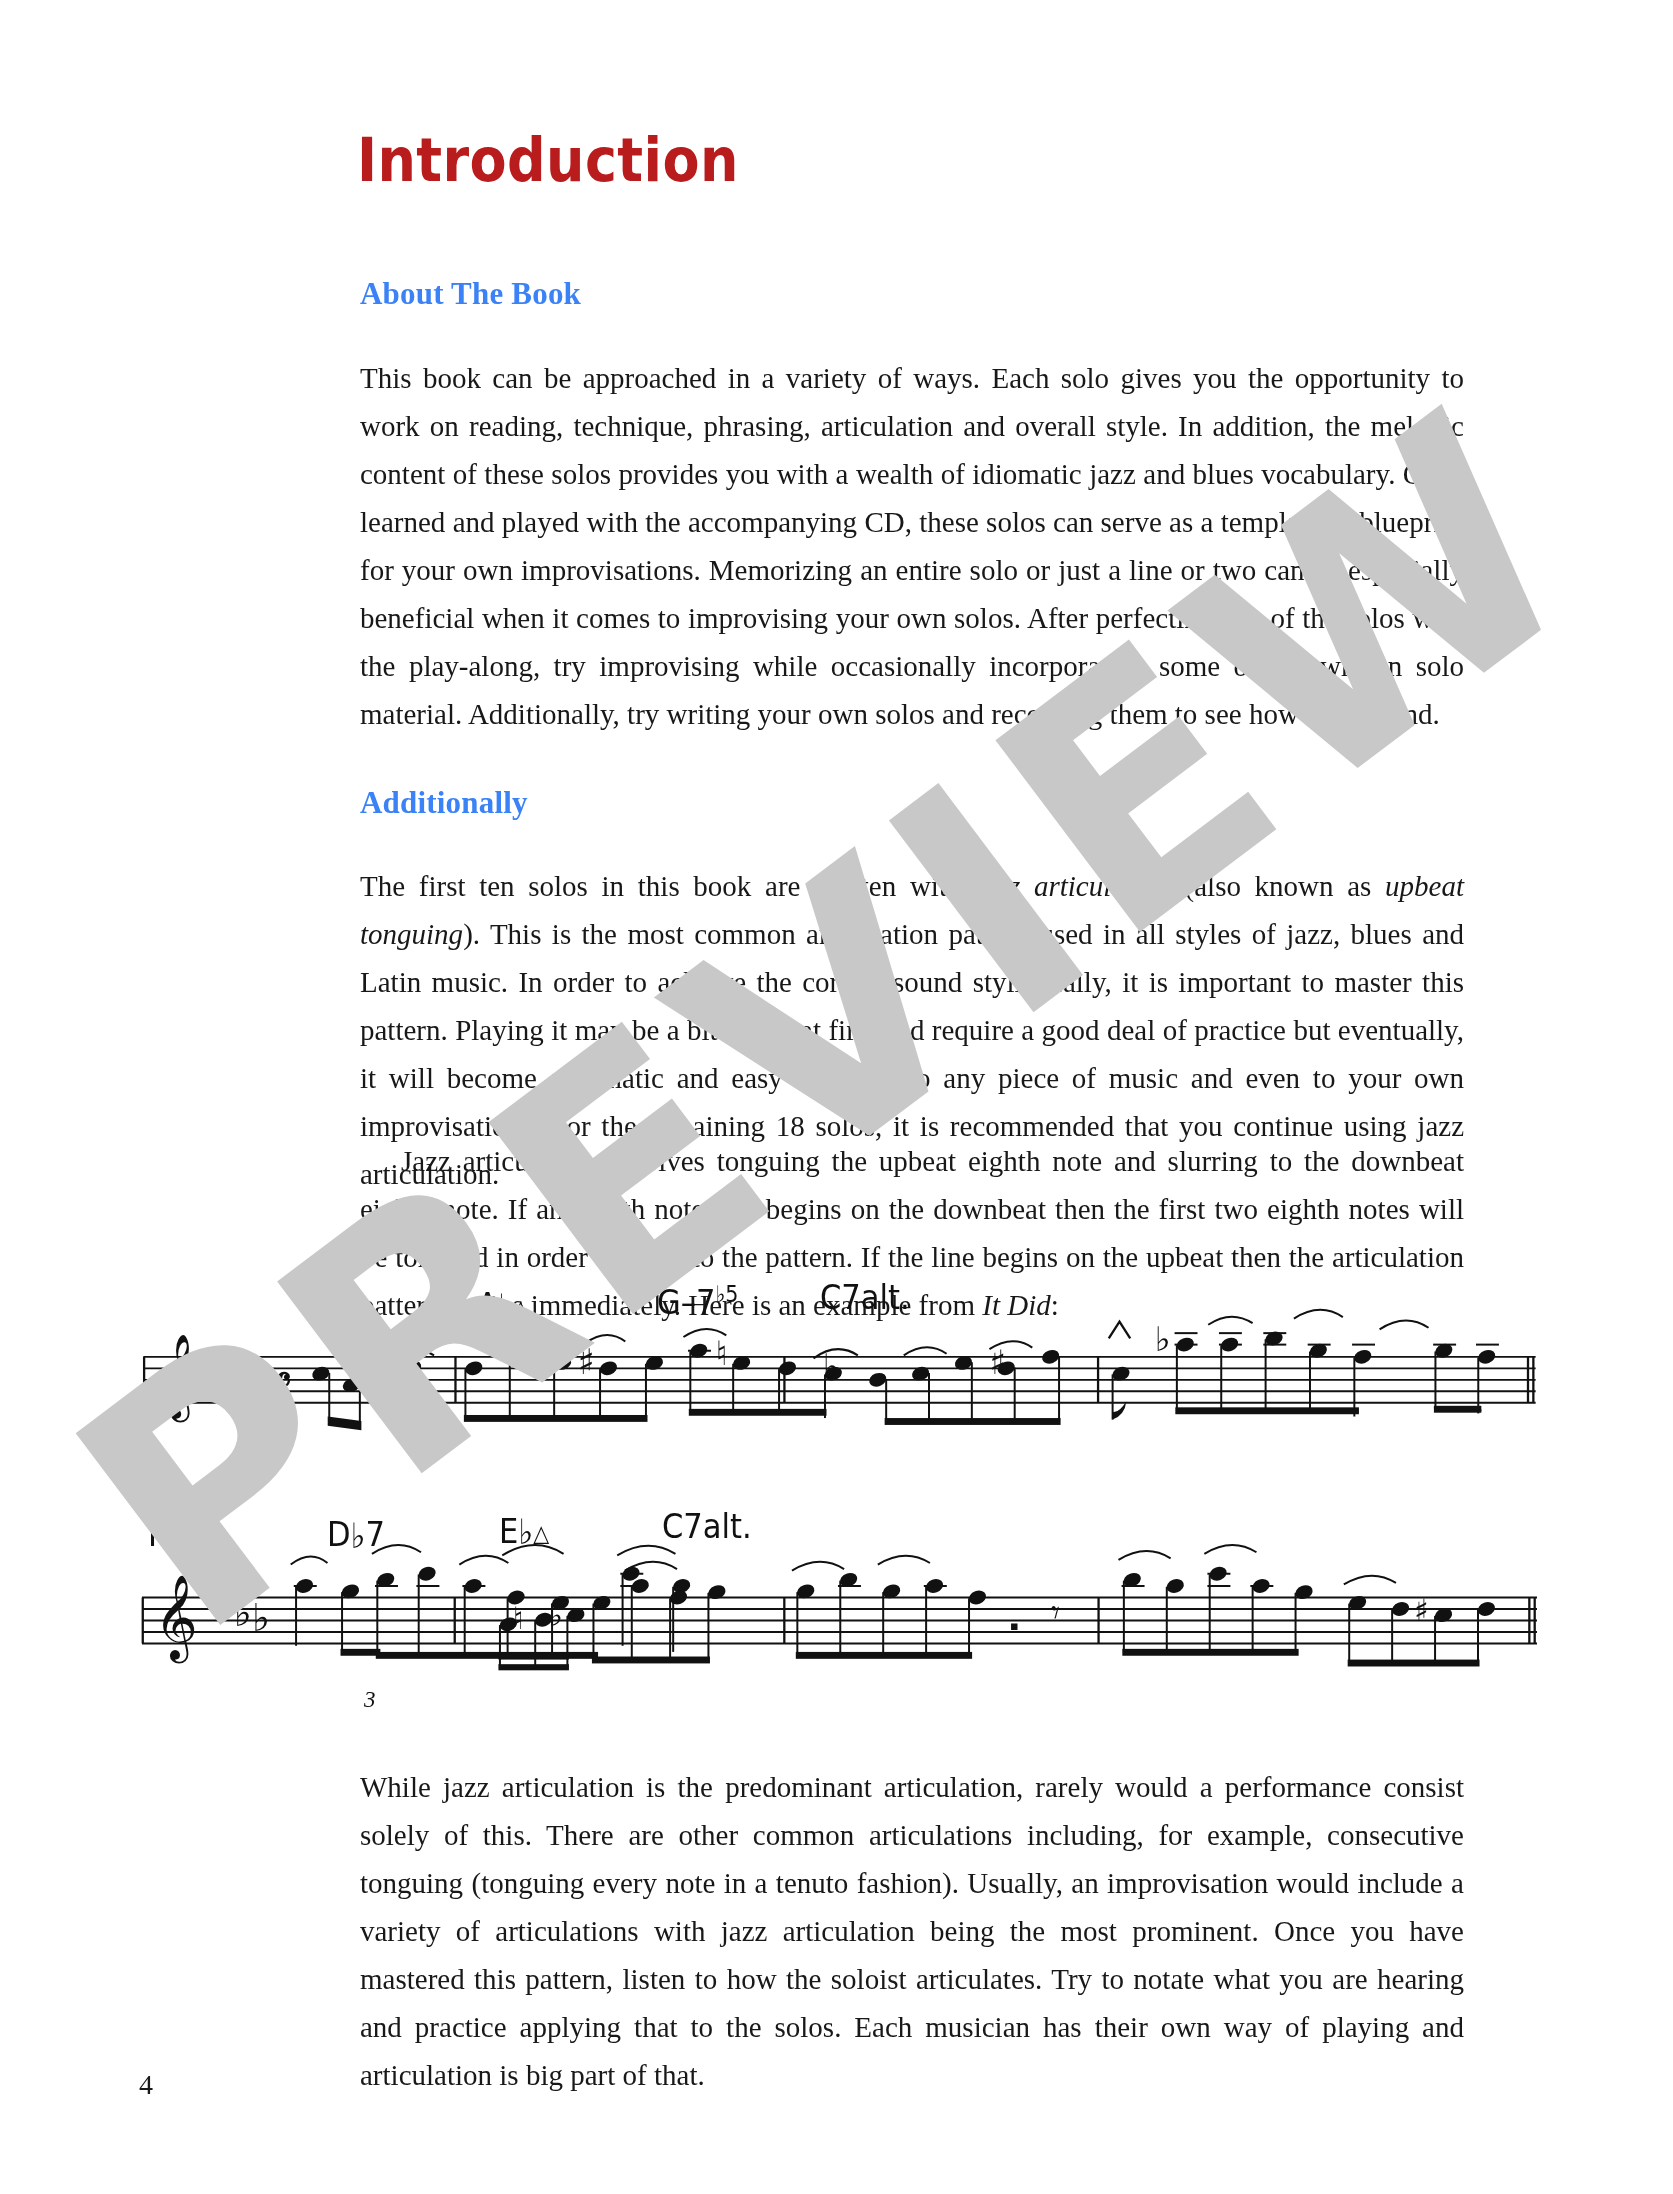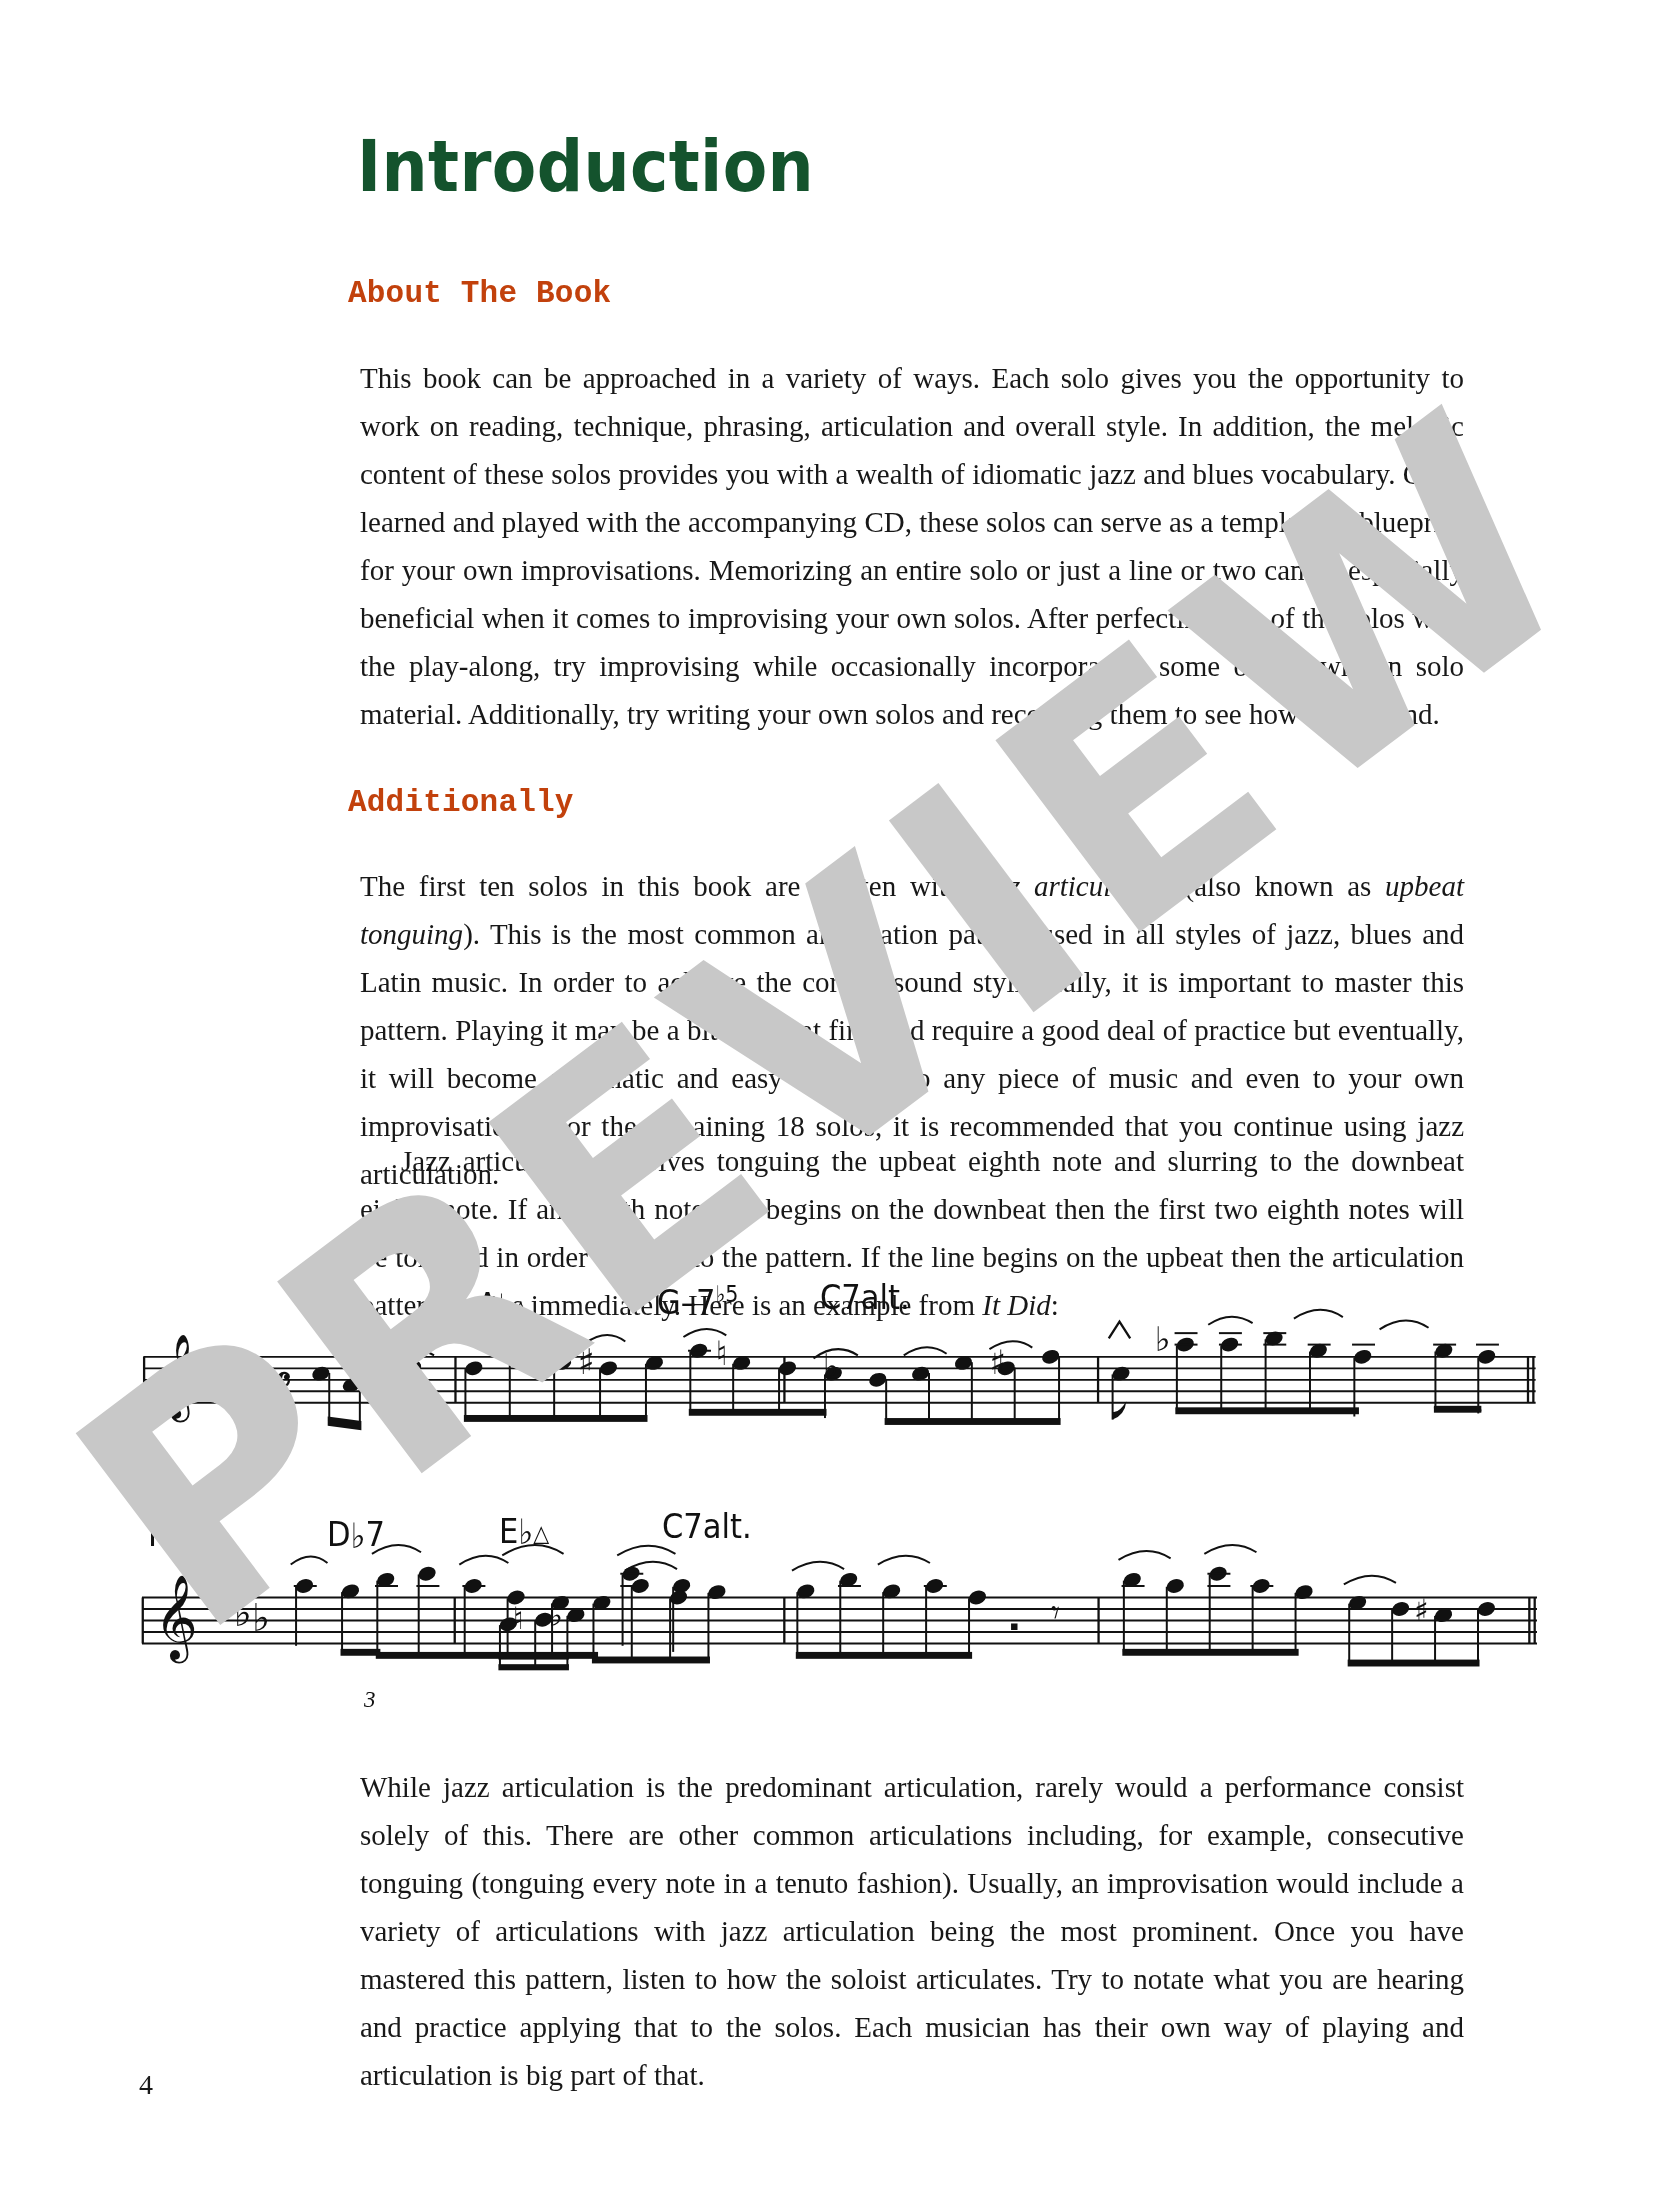--- a/index.html
+++ b/index.html
@@ -50,34 +50,34 @@
     z-index: 2;
   }
 
   .page-title {
     position: absolute;
     left: 357px;
     top: 130px;
     font-family: "DejaVu Sans Condensed", "DejaVu Sans", sans-serif;
     font-stretch: condensed;
     font-weight: 700;
-    font-size: 72px;
+    font-size: 60px;
     letter-spacing: 0.4px;
-    color: #14532d;
+    color: #b91c1c;
     line-height: 1;
   }
 
   .section-heading {
     position: absolute;
-    left: 348px;
-    font-family: Liberation Mono, monospace;
+    left: 360px;
+    font-family: Liberation Serif, serif;
     font-stretch: condensed;
     font-weight: 700;
     font-size: 31px;
-    color: #c2410c;
+    color: #3b82f6;
     letter-spacing: 0.2px;
   }
   #heading-about { top: 276px; }
   #heading-articulation { top: 785px; }
 
   .body-para {
     position: absolute;
     left: 360px;
     width: 1104px;
     font-family: "Liberation Serif", serif;

